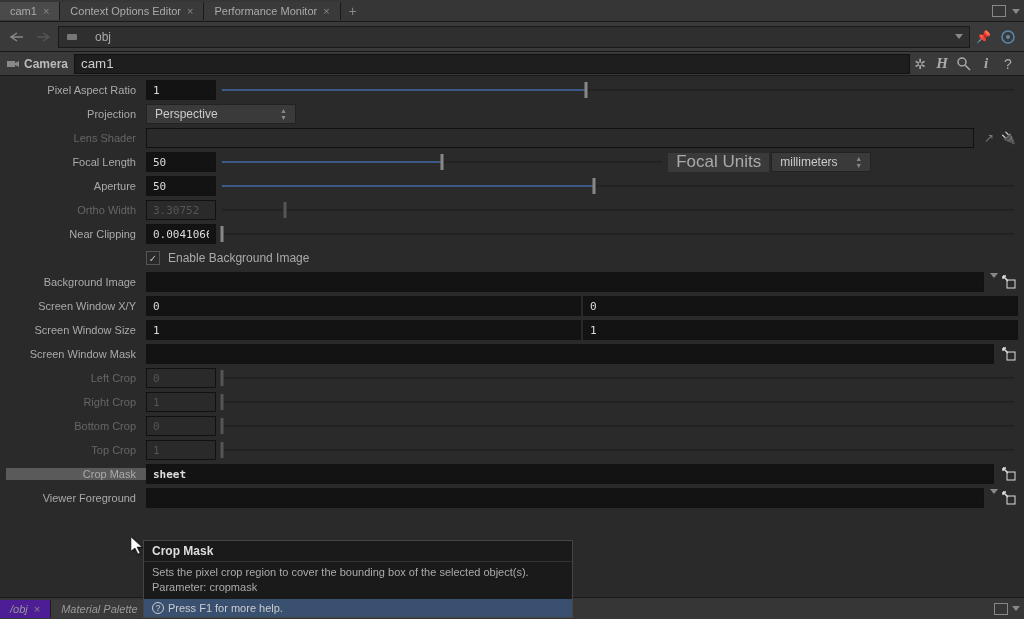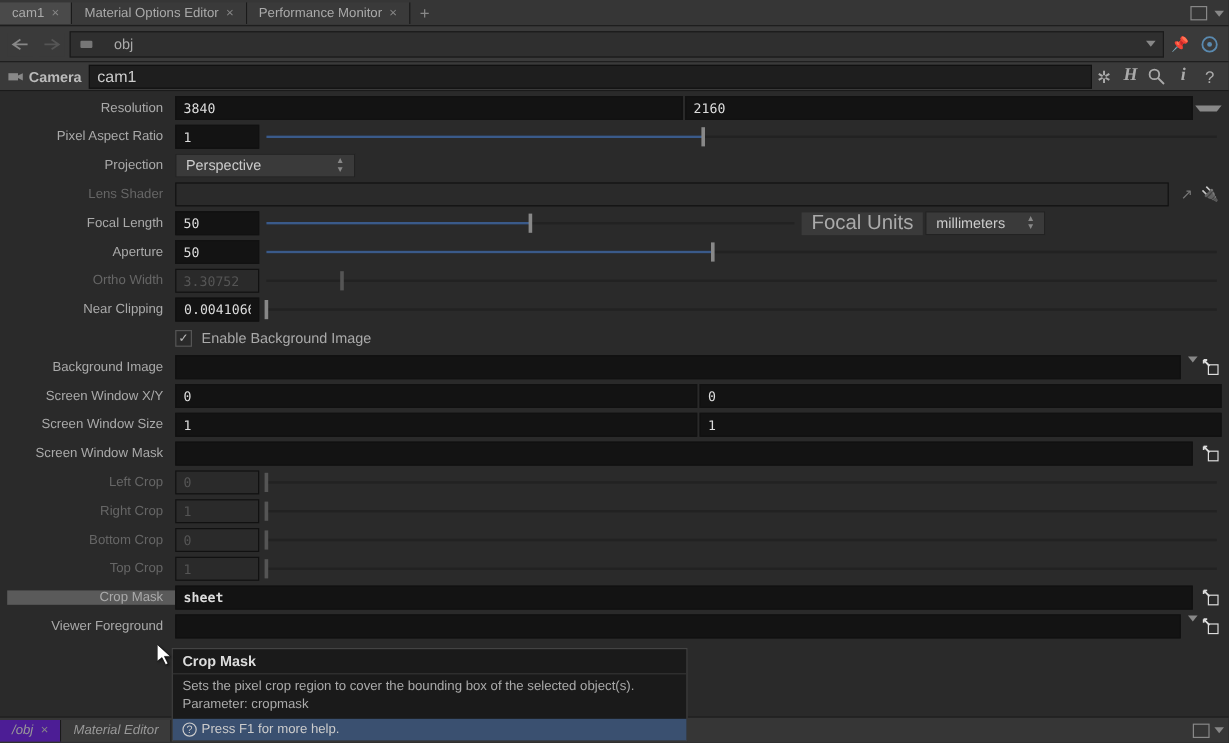--- a/index.html
+++ b/index.html
@@ -67,21 +67,21 @@
 </style>
 </head>
 <body>
 
 <div class="tabbar">
   <div class="tab active">
     <span>cam1</span>
     <span class="tab-close">×</span>
   </div>
   <div class="tab">
-    <span>Material Options Editor</span>
+    <span>Context Options Editor</span>
     <span class="tab-close">×</span>
   </div>
   <div class="tab">
     <span>Performance Monitor</span>
     <span class="tab-close">×</span>
   </div>
   <div class="tab-add">+</div>
   <div class="top-right-icons">
     <div class="window-icon"></div>
     <div class="menu-triangle" style="margin-left:4px;"></div>
@@ -135,28 +135,20 @@
           <line x1="9" y1="9" x2="14" y2="14" stroke="#aaa" stroke-width="1.5"></line>
         </svg>
     </div>
     <div class="header-icon italic" style="font-style:italic;">i</div>
     <div class="header-icon">?</div>
   </div>
 </div>
 
 <div class="params">
 
-  <div class="param-row">
-    <div class="param-label">Resolution</div>
-    <div class="param-content">
-      <input class="param-input half" style="flex: 1 1 0%;" value="3840">
-      <input class="param-input half" style="flex: 1 1 0%;" value="2160">
-      <div style="width:22px;" class="menu-triangle"></div>
-    </div>
-  </div>
 
   <div class="param-row">
     <div class="param-label">Pixel Aspect Ratio</div>
     <div class="param-content">
       <input class="param-input" value="1" style="">
       <div class="slider-track">
         <div class="slider-fill" style="width:46%;"></div>
         <div class="slider-thumb" style="left:46%;"></div>
       </div>
     </div>
@@ -376,19 +368,19 @@
       <path d="M0 0 L0 14 L4 11 L7 17 L9 16 L6 10 L11 10 Z" fill="white" stroke="black" stroke-width="0.5"></path>
     </svg>
 </div>
 
 <div class="bottom-tabs">
   <div class="bottom-tab">
     <span>/obj</span>
     <span class="tab-close">×</span>
   </div>
   <div class="bottom-tab" style="background:#3a3a3a;">
-    <span>Material Editor</span>
+    <span>Material Palette</span>
   </div>
   <div class="bottom-right">
     <div class="window-icon"></div>
     <div class="menu-triangle" style="margin-left:4px; margin-top:3px;"></div>
   </div>
 </div>
 
 </body></html>

